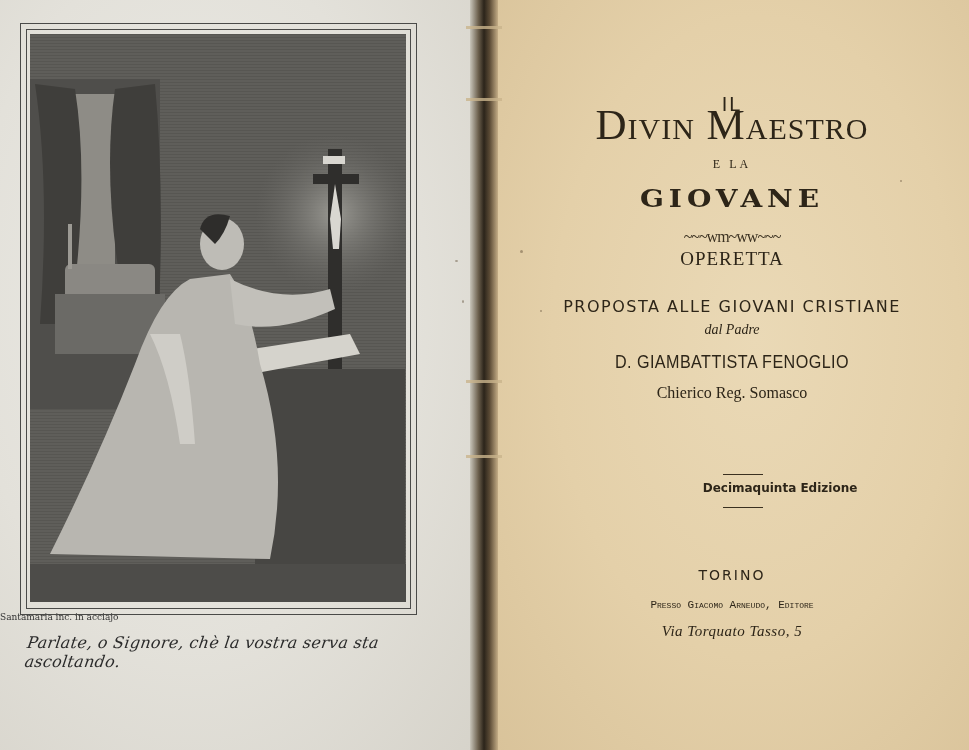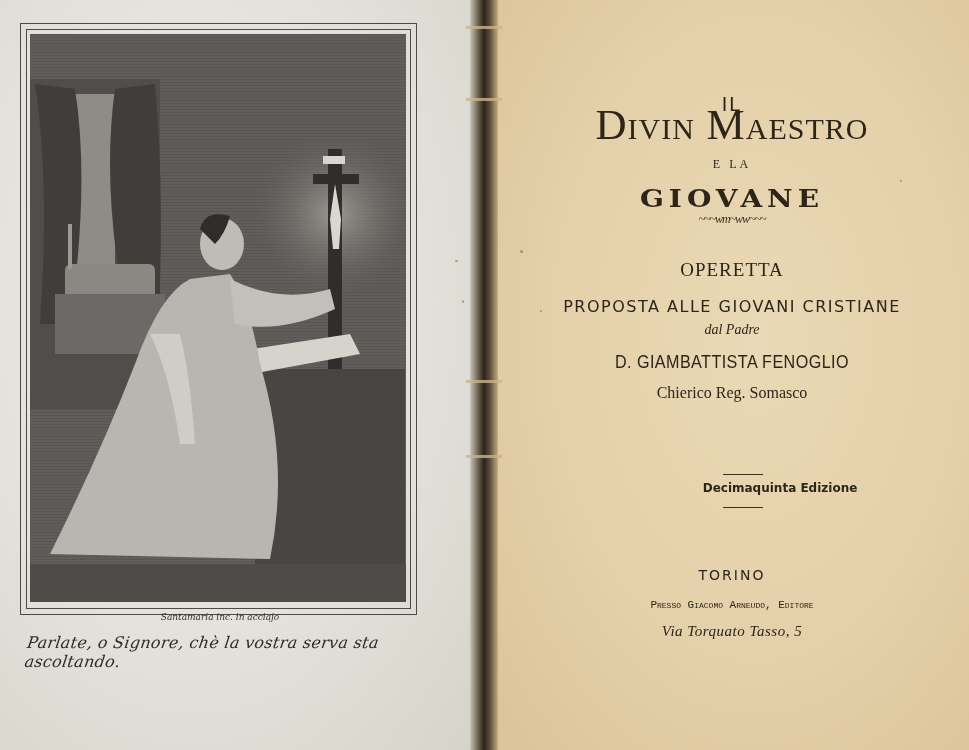--- a/index.html
+++ b/index.html
@@ -28,37 +28,37 @@
       position: absolute; left: 26px; top: 29px; width: 383px; height: 578px;
       border: 1px solid #4a4a48;
     }
     .engraving {
       position: absolute; left: 30px; top: 34px; width: 376px; height: 568px;
       background: #5c5b58; overflow: hidden;
     }
     .engraving svg { display: block; }
 
     .engraver-credit {
-      position: absolute; left: 0; top: 612px; width: 440px; text-align: center;
-      font-family: "DejaVu Serif", serif; font-style: italic; font-size: 9px; color: #333;
+      position: absolute; left: 0; top: 612px; width: 440px; text-align: left;
+      font-family: "DejaVu Serif", serif; font-size: 9px; color: #333;
     }
     .caption {
       position: absolute; left: 26px; top: 633px; width: 420px;
       font-family: "DejaVu Serif", serif; font-style: italic; font-size: 16px; color: #2b2b2b;
       letter-spacing: 0.3px; transform: skewX(-8deg);
     }
 
     
     .tp { position: absolute; left: 495px; width: 474px; text-align: center; color: #2d2518; }
     .il { top: 93px; font-family: Liberation Sans, sans-serif; font-size: 20px; letter-spacing: 2px; }
     .main-title { top: 100px; font-family: "Liberation Serif", serif; font-size: 43px; font-variant: small-caps; letter-spacing: 1px; }
     .e-la { top: 157px; font-family: "Liberation Serif", serif; font-size: 12px; letter-spacing: 3px; }
     .giovane { top: 182px; font-family: "DejaVu Serif", serif; font-weight: bold; font-size: 28px; letter-spacing: 5px; transform: scaleY(0.85); }
-    .ornament { top: 212px; font-size: 12px; color: #3a3020; letter-spacing: -1px; font-style: italic; }
-    .operetta { top: 259px; font-family: "Liberation Serif", serif; font-size: 19px; letter-spacing: 1px; }
+    .ornament { top: 228px; font-size: 16px; color: #3a3020; letter-spacing: -1px; }
+    .operetta { top: 248px; font-family: "Liberation Serif", serif; font-size: 19px; letter-spacing: 1px; }
     .proposta { top: 297px; font-family: "DejaVu Sans", sans-serif; font-size: 16px; letter-spacing: 1.5px; }
     .dal-padre { top: 322px; font-family: "Liberation Serif", serif; font-style: italic; font-size: 14px; }
     .author { top: 351px; font-family: "Liberation Sans", sans-serif; font-size: 19px; letter-spacing: 0.5px; transform: scaleX(0.85); }
     .order { top: 384px; font-family: "Liberation Serif", serif; font-size: 16px; }
     .rule { position: absolute; left: 723px; width: 40px; height: 1px; background: #3a3020; }
     .edition { top: 481px; font-family: "DejaVu Sans", sans-serif; font-weight: bold; font-size: 12px; padding-left: 48px; }
     .city { top: 567px; font-family: "DejaVu Sans", sans-serif; font-size: 14px; letter-spacing: 2px; }
     .publisher { top: 599px; font-family: Liberation Mono, monospace; font-size: 11px; font-variant: small-caps; }
     .address { top: 623px; font-family: "Liberation Serif", serif; font-style: italic; font-size: 15px; letter-spacing: 0.5px; text-align: center; }
 

